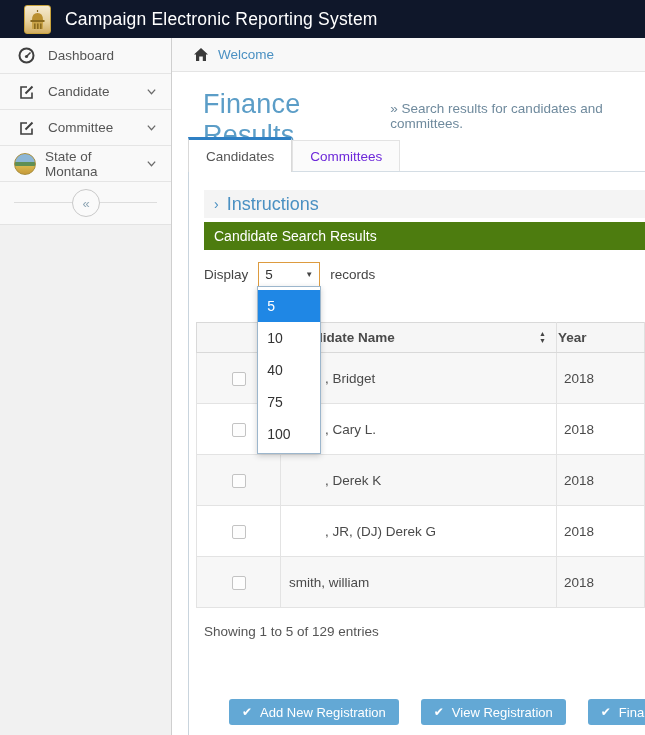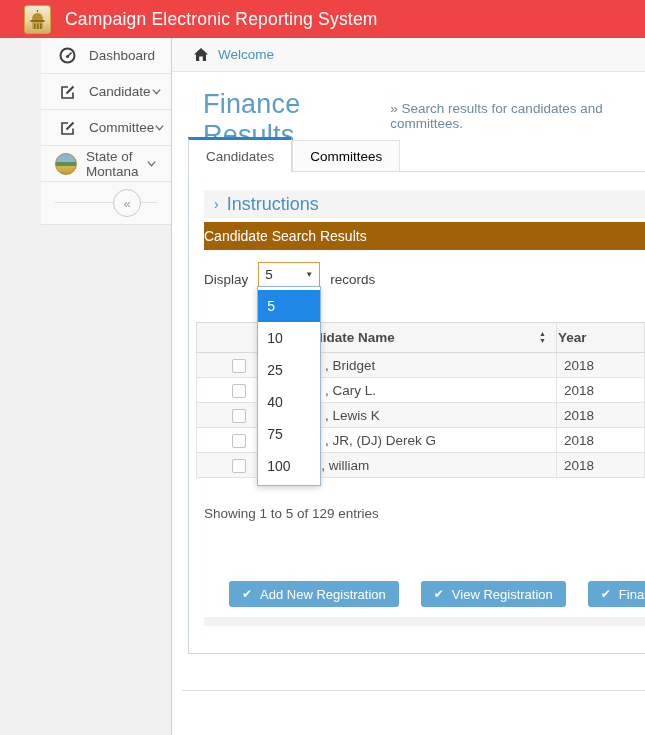--- a/index.html
+++ b/index.html
@@ -1,30 +1,30 @@
 <!DOCTYPE html>
 <html><head>
 <meta charset="utf-8">
 <style>
   * { margin:0; padding:0; box-sizing:border-box; }
   html,body { background:#fff; }
   body { font-family:"Liberation Sans","DejaVu Sans",sans-serif; }
   .page { position:relative; width:645px; height:735px; overflow:hidden; background:#fff; }
 
   
-  .topbar { position:absolute; top:0; left:0; width:645px; height:38px; background:#ef4444;
+  .topbar { position:absolute; top:0; left:0; width:645px; height:38px; background:#0f172a;
             display:flex; align-items:center; padding-left:24px; }
   .logo { width:27px; height:29px; border-radius:3px; border:1px solid #c9a33c;
           background:linear-gradient(#f5ead0 0%, #e8d3a0 55%, #d2ae62 100%);
           display:flex; align-items:center; justify-content:center; }
   .app-title { color:#fff; font-size:17.5px; margin-left:14px; letter-spacing:.2px; }
 
   
   .sidebar { position:absolute; top:38px; left:0; width:172px; height:697px;
-             background:#f1f1f1; border-right:1px solid #cfcfcf;padding-left:41px; }
+             background:#f1f1f1; border-right:1px solid #cfcfcf; }
   .side-menu { background:#f9f9f9; }
   .side-item { height:36px; display:flex; align-items:center; padding:0 14px 0 18px;
                border-bottom:1px solid #e5e5e5; color:#555; font-size:13.5px; cursor:pointer; }
   .side-item .s-icon { width:17px; height:17px; margin-right:13px; flex:0 0 auto;
                        display:flex; align-items:center; justify-content:center; }
   .side-item .s-label { flex:1 1 auto; }
   .chev { width:11px; height:11px; flex:0 0 auto; }
   .seal { width:22px; height:22px; border-radius:50%; border:1px solid #a98f3e; overflow:hidden;
           background:linear-gradient(#8cb6d6 0%, #8cb6d6 42%, #5f8f55 42%, #5f8f55 58%, #d9b94e 58%, #c79a3a 100%);
           margin-right:9px; margin-left:-4px; flex:0 0 auto; }
@@ -44,69 +44,69 @@
 
   .page-head { padding:17px 0 0 31px; height:65px; display:flex; align-items:baseline; }
   .page-title { font-size:27px; font-weight:300; color:#5b9dc7; letter-spacing:.2px; }
   .page-sub { font-size:13.5px; color:#6f8a9d; margin-left:14px; }
 
   
   .tabs-row { margin-left:16px; display:flex; align-items:flex-end; border-bottom:1px solid #d4dde4; height:35px; }
   .tab { font-size:13.5px; padding:0 17px; display:flex; align-items:center; cursor:pointer; }
   .tab.active { height:35px; background:#fff; color:#555; border-top:3px solid #2e80c4;
                 border-left:1px solid #d9d9d9; border-right:1px solid #d9d9d9; margin-bottom:-1px; }
-  .tab.inactive { height:31px; background:#fbfbfb; color:#000000;
+  .tab.inactive { height:31px; background:#fbfbfb; color:#6d28d9;
                   border:1px solid #e3e3e3; border-bottom:none; }
 
   
   .tab-pane { margin-left:16px; width:457px; border-left:1px solid #c9d4dd; border-bottom:1px solid #c9d4dd;
               padding:18px 0 27px 15px; overflow:hidden; position:relative; }
   .instructions-bar { height:28px; background:#f4f4f4; display:flex; align-items:center;
                       padding-left:10px; margin-bottom:4px; }
   .instructions-bar .i-link { color:#4a90c2; font-size:18px; cursor:pointer; }
   .instructions-bar .i-chev { color:#4a90c2; margin-right:8px; font-size:14px; }
-  .panel-header { height:28px; background:#a16207; color:#fff; font-size:14px;
-                  display:flex; align-items:center; }
-
-  
-  .display-row { margin-top:12px; display:flex; align-items:flex-end; font-size:13.5px; color:#444; }
+  .panel-header { height:28px; background:#4d7c0f; color:#fff; font-size:14px;
+                  display:flex; align-items:center; padding-left:10px; }
+
+  
+  .display-row { margin-top:12px; display:flex; align-items:center; font-size:13.5px; color:#444; }
   .display-row .lbl1 { margin-right:10px; }
   .display-row .lbl2 { margin-left:10px; }
   .select-wrap { position:relative; }
   .select-box { width:62px; height:25px; border:1px solid #dd9b3f; background:#fff;
                 display:flex; align-items:center; justify-content:space-between;
                 padding:0 6px; cursor:pointer; }
   .select-box .sel-val { font-size:13.5px; color:#333; }
   .select-box .sel-arrow { font-size:8px; color:#444; }
   .dropdown { position:absolute; top:24px; left:-1px; width:64px; z-index:20; background:#fff;
               border:1px solid #9cb6cc; padding:3px 0; box-shadow:0 2px 6px rgba(0,0,0,.18); }
   .dd-opt { height:32px; line-height:32px; padding-left:9px; font-size:14px; color:#333; cursor:pointer; }
   .dd-opt.selected { background:#1f87e5; color:#fff; }
 
   
   table.results { margin-top:35px; margin-left:-8px; width:449px; border-collapse:collapse;
                   table-layout:fixed; font-size:13.5px; }
   table.results th { background:#f6f6f6; height:30px; font-weight:bold; color:#4a4a4a; text-align:left;
                      border:1px solid #d9d9d9; border-right-color:#e0e0e0; }
-  table.results td { height:25px; border:1px solid #e3e3e3; color:#4a4a4a; }
+  table.results td { height:51px; border:1px solid #e3e3e3; color:#4a4a4a; }
   table.results tr.odd td { background:#f7f7f7; }
   .col-check { width:84px; }
   .col-name { width:276px; }
   .th-name { position:relative; padding-left:8px; }
   .sort-icon { position:absolute; right:10px; top:7px; display:flex; flex-direction:column;
                align-items:center; font-size:7px; line-height:7px; color:#444; cursor:pointer; }
   .th-year { padding-left:1px; }
   td.cell-check { text-align:center; }
   td.cell-name { padding-left:8px; }
   td.cell-name.obscured { padding-left:44px; }
   td.cell-year { padding-left:7px; }
   input[type="checkbox"] { appearance:none; -webkit-appearance:none; width:14px; height:14px;
                            border:1px solid #c3c3c3; background:#fdfdfd; border-radius:2px;
                            vertical-align:middle; cursor:pointer; }
-  .table-summary { margin-top:28px; font-size:13.5px; color:#555; }
+  .table-summary { margin-top:16px; font-size:13.5px; color:#555; }
 
   
   .actions-row { margin-top:60px; margin-left:25px; display:flex; gap:22px; }
   .act-btn { background:#63a8d5; border:none; color:#fff; font-size:13px; height:26px;
              padding:0 13px; border-radius:3px; display:flex; align-items:center;
              white-space:nowrap; cursor:pointer; font-family:inherit; }
   .act-btn .chk { margin-right:8px; font-size:12px; }
 
   .panel-strip { margin-top:10px; height:9px; background:#f2f2f2; }
 
@@ -221,21 +221,20 @@
       <div class="display-row">
         <span class="lbl1">Display</span>
         <span class="select-wrap">
           <span class="select-box">
             <span class="sel-val">5</span>
             <span class="sel-arrow">▼</span>
           </span>
           <div class="dropdown">
             <div class="dd-opt selected">5</div>
             <div class="dd-opt">10</div>
-            <div class="dd-opt">25</div>
             <div class="dd-opt">40</div>
             <div class="dd-opt">75</div>
             <div class="dd-opt">100</div>
           </div>
         </span>
         <span class="lbl2">records</span>
       </div>
 
       <table class="results">
         <colgroup>
@@ -262,21 +261,21 @@
             <td class="cell-name obscured">, Bridget</td>
             <td class="cell-year">2018</td>
           </tr>
           <tr>
             <td class="cell-check"><input type="checkbox" style=""></td>
             <td class="cell-name obscured">, Cary L.</td>
             <td class="cell-year">2018</td>
           </tr>
           <tr class="odd">
             <td class="cell-check"><input type="checkbox" style=""></td>
-            <td class="cell-name obscured">, Lewis K</td>
+            <td class="cell-name obscured">, Derek K</td>
             <td class="cell-year">2018</td>
           </tr>
           <tr>
             <td class="cell-check"><input type="checkbox" style=""></td>
             <td class="cell-name obscured">, JR, (DJ) Derek G</td>
             <td class="cell-year">2018</td>
           </tr>
           <tr class="odd">
             <td class="cell-check"><input type="checkbox" style=""></td>
             <td class="cell-name">smith, william</td>

